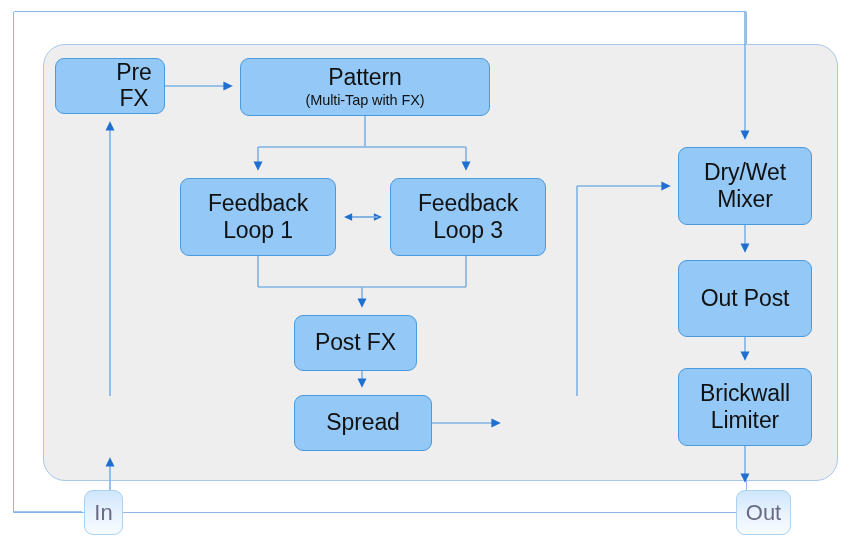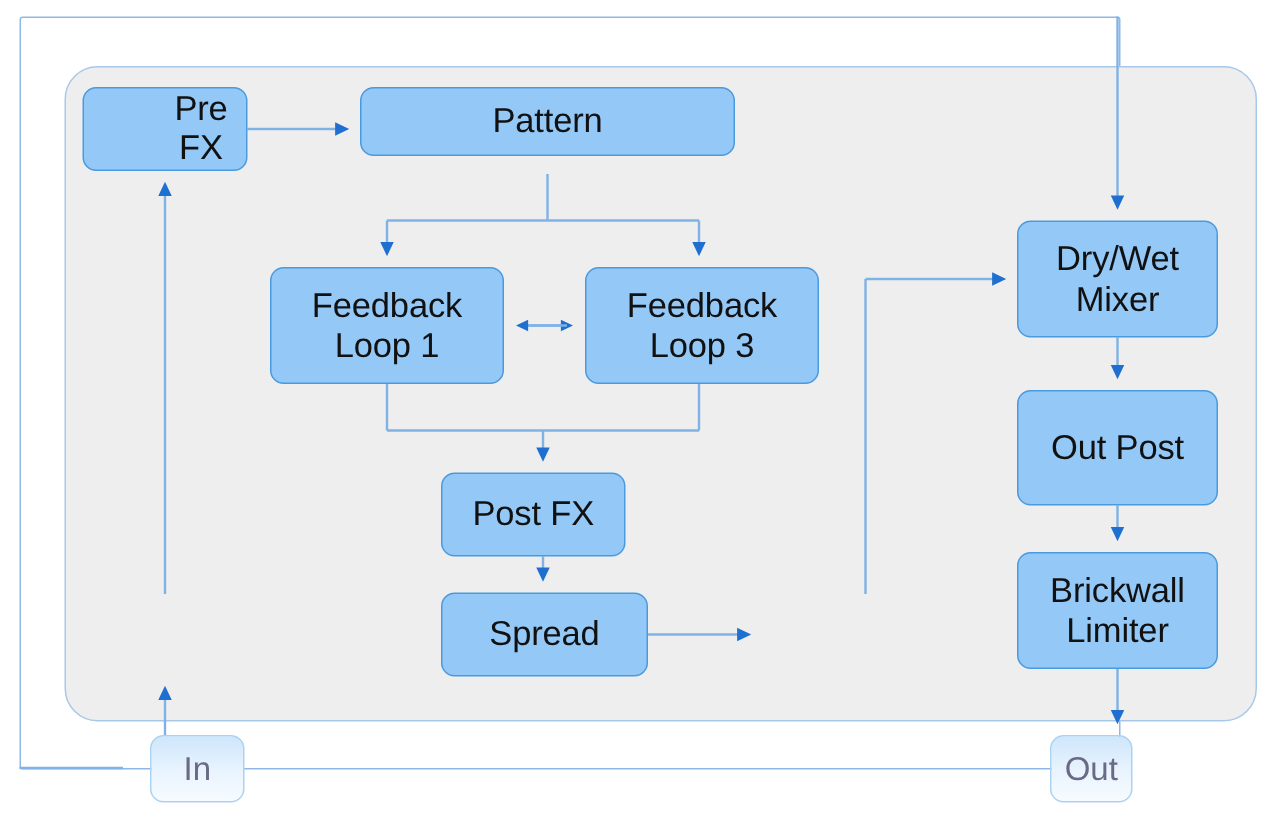--- a/index.html
+++ b/index.html
@@ -73,32 +73,32 @@
     border-radius: 9px;
     display: flex;
     align-items: center;
     justify-content: center;
     color: #6b6a86;
     font-size: 22px;
   }
 
   
   #node-pre-fx        { left: 55px;  top: 58px;  width: 110px; height: 56px; padding-left: 48px; }
-  #node-pattern       { left: 240px; top: 58px;  width: 250px; height: 46px; }
+  #node-pattern       { left: 240px; top: 58px;  width: 250px; height: 58px; }
   #node-fb1           { left: 180px; top: 178px; width: 156px; height: 78px; }
   #node-fb2           { left: 390px; top: 178px; width: 156px; height: 78px; }
   #node-post-fx       { left: 294px; top: 315px; width: 123px; height: 56px; }
   #node-spread        { left: 294px; top: 395px; width: 138px; height: 56px; }
   #node-ducker        { left: 508px; top: 396px; width: 138px; height: 55px; }
   #node-drywet        { left: 678px; top: 147px; width: 134px; height: 78px; }
   #node-out-gain      { left: 678px; top: 260px; width: 134px; height: 77px; }
   #node-brickwall     { left: 678px; top: 368px; width: 134px; height: 78px; }
   #node-in-gain       { left: 55px;  top: 396px; width: 110px; height: 55px; }
-  #io-in              { left: 100px;  top: 490px; width: 63px;  height: 45px; }
-  #io-out             { left: 700px; top: 490px; width: 55px;  height: 45px; }
+  #io-in              { left: 84px;  top: 490px; width: 39px;  height: 45px; }
+  #io-out             { left: 736px; top: 490px; width: 55px;  height: 45px; }
 </style>
 </head>
 <body>
 
 <div id="stage">
 
   <div class="outer-frame"></div>
 
   <div class="chassis"></div>
 
@@ -151,20 +151,21 @@
       <path d="M82,512 L13,512"></path>
     </g>
   </svg>
 
   <div class="node" id="node-pre-fx">
     <span class="ttl">Pre FX</span>
   </div>
 
   <div class="node" id="node-pattern">
     <span class="ttl">Pattern</span>
+    <span class="sub">(Multi-Tap with FX)</span>
   </div>
 
   <div class="node two-line" id="node-fb1">
     <span class="ttl">Feedback</span>
     <span class="ttl">Loop 1</span>
   </div>
 
   <div class="node two-line" id="node-fb2">
     <span class="ttl">Feedback</span>
     <span class="ttl">Loop 3</span>

